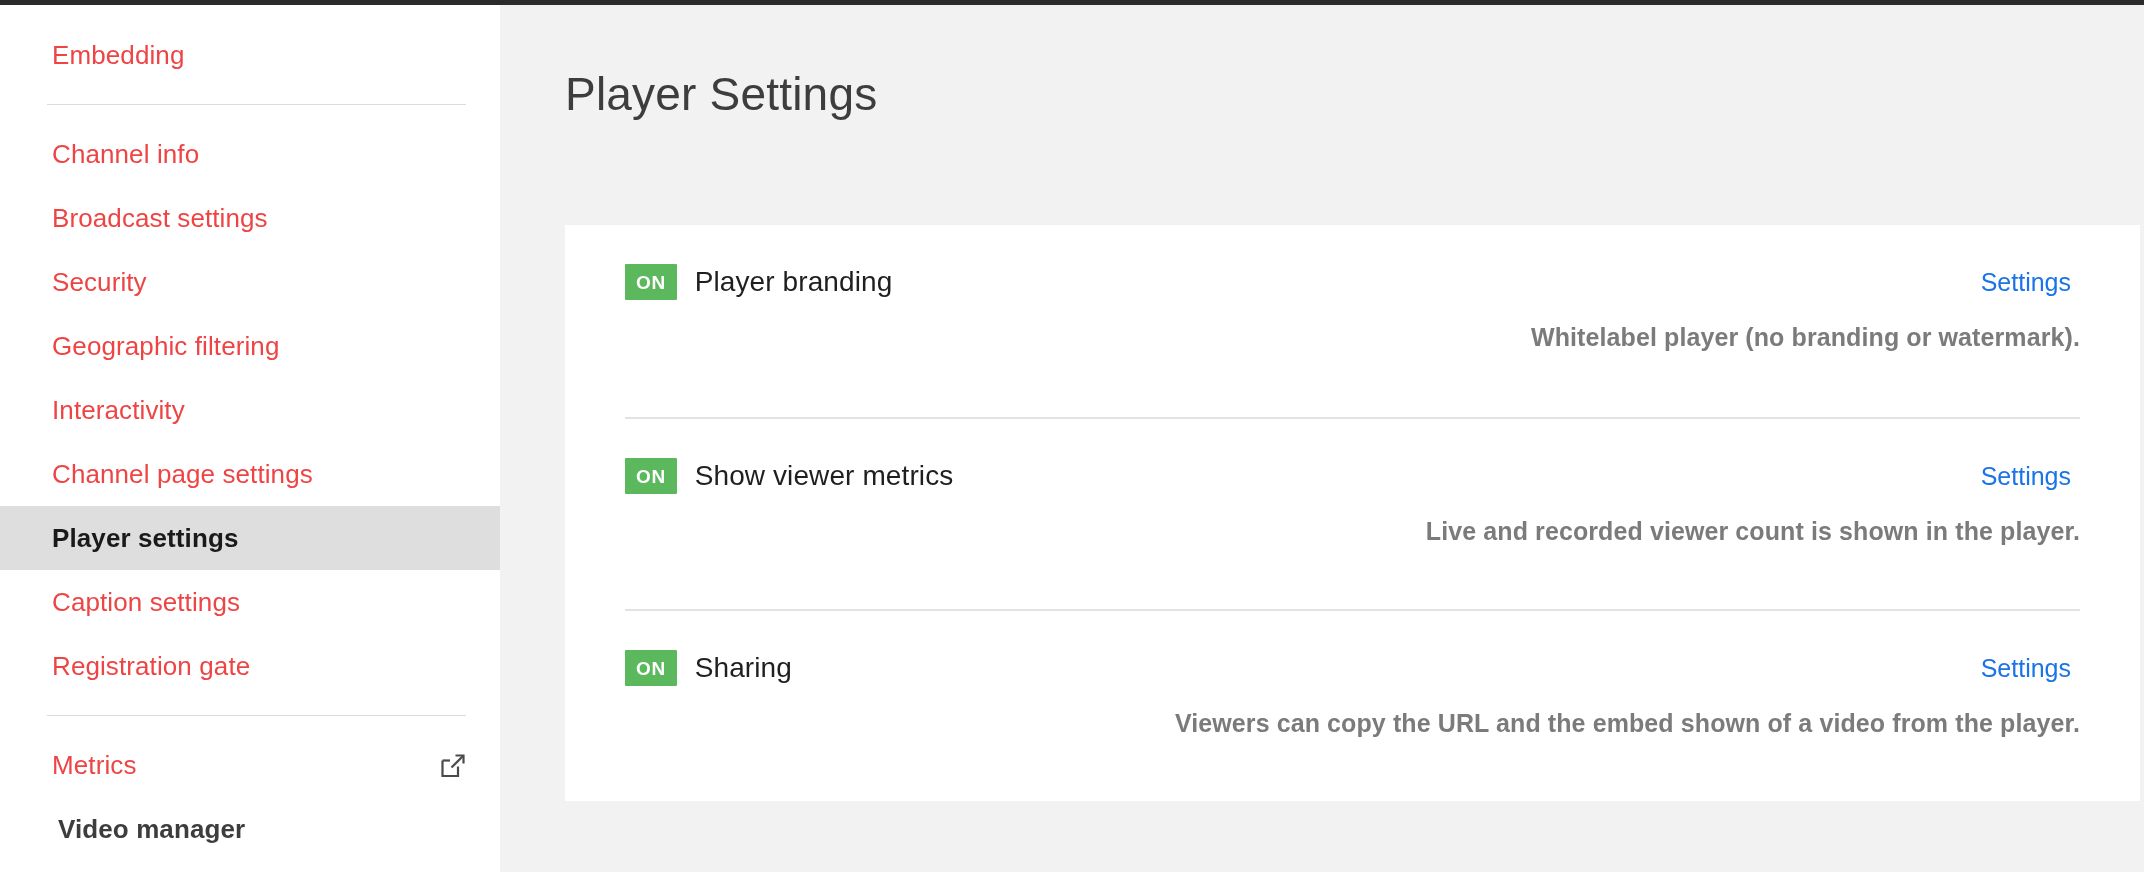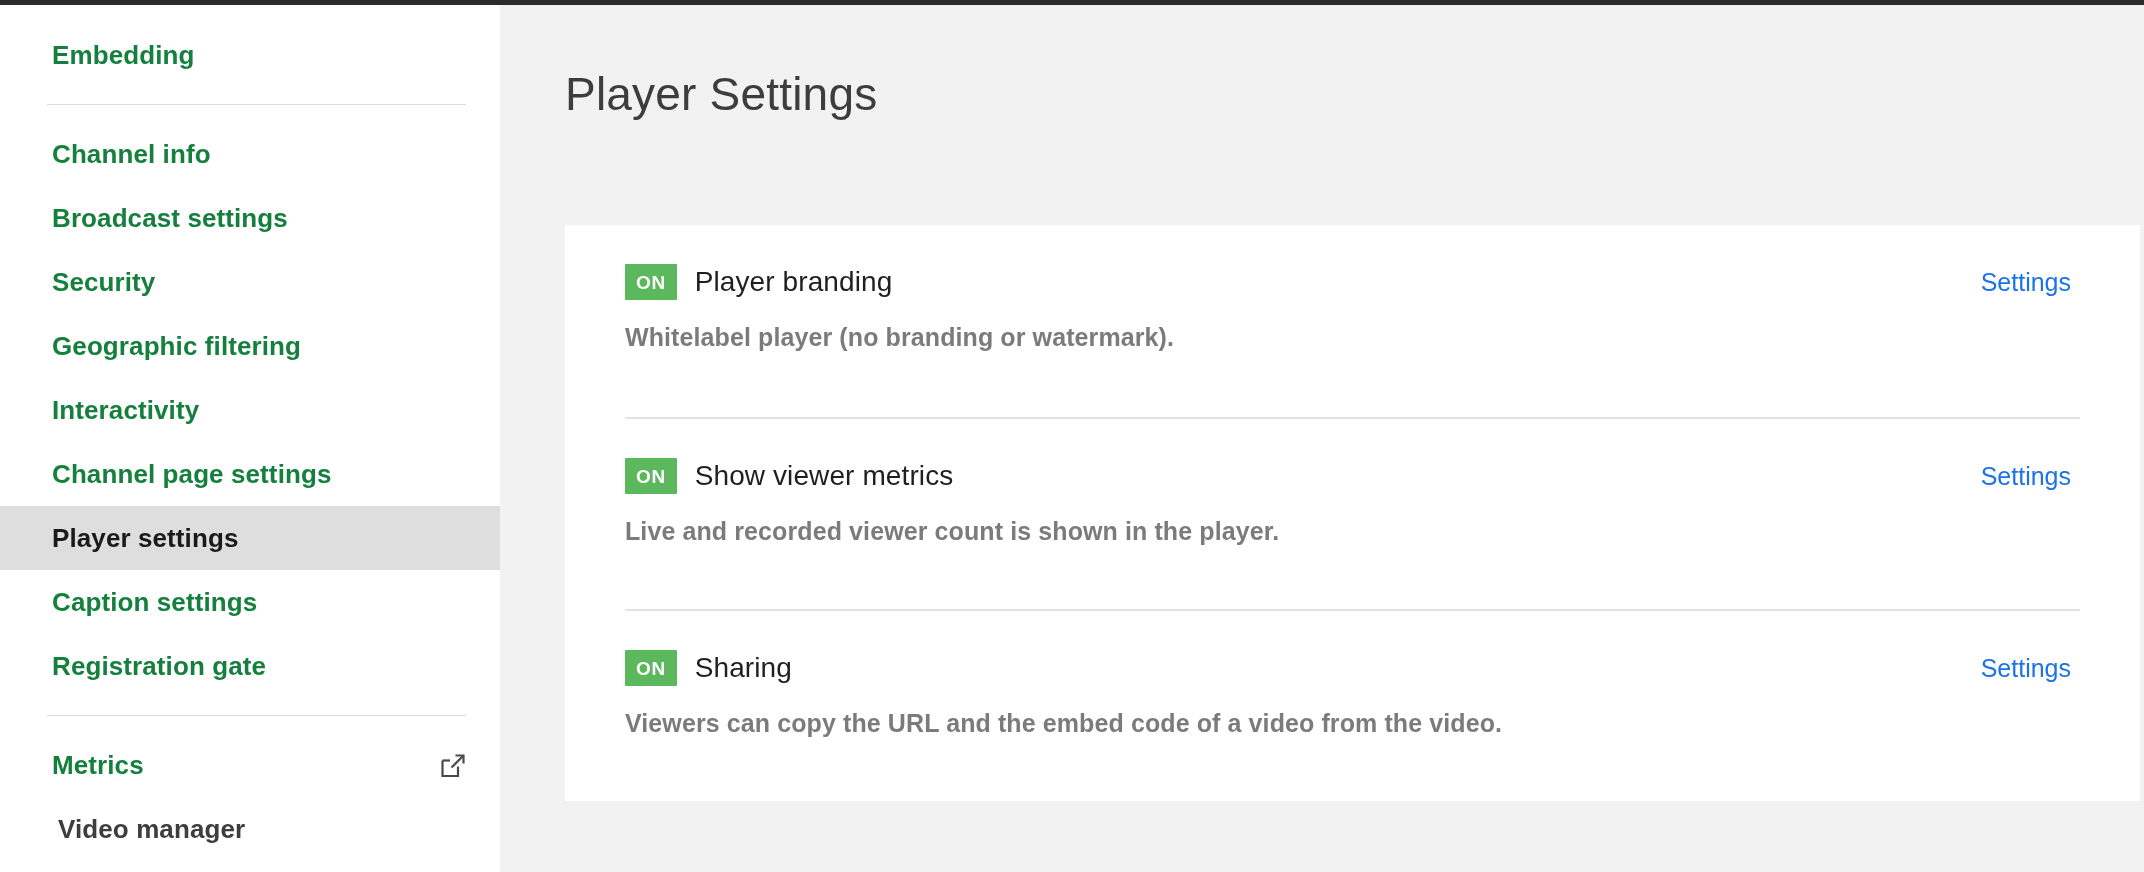--- a/index.html
+++ b/index.html
@@ -45,22 +45,22 @@
     padding-top: 18px;
   }
 
   .nav-item {
     height: 64px;
     display: flex;
     align-items: center;
     padding-left: 52px;
     padding-right: 34px;
     font-size: 26px;
-    font-weight: 700;
-    color: #15803d;
+    font-weight: 400;
+    color: #ef4444;
     letter-spacing: 0.1px;
     cursor: pointer;
     white-space: nowrap;
   }
 
   .nav-item.active {
     background: #dedede;
     font-weight: 700;
     color: #1a1a1a;
   }
@@ -118,20 +118,21 @@
     top: 220px;
     width: 1575px;
     background: #ffffff;
     padding: 0 60px;
   }
 
   .setting-row {
     padding: 38px 0 36px 0;
     position: relative;
     min-height: 192px;
+    text-align: right;
   }
 
   .setting-row + .setting-row {
     border-top: 2px solid #e2e2e2;
   }
 
   .setting-head {
     display: flex;
     align-items: center;
     gap: 18px;
@@ -270,21 +271,21 @@
         </div>
         <div class="setting-desc">Live and recorded viewer count is shown in the player.</div>
         <a class="settings-link">Settings</a>
       </div>
 
       <div class="setting-row">
         <div class="setting-head">
           <span class="badge">ON</span>
           <span class="setting-name">Sharing</span>
         </div>
-        <div class="setting-desc">Viewers can copy the URL and the embed code of a video from the video.</div>
+        <div class="setting-desc">Viewers can copy the URL and the embed shown of a video from the player.</div>
         <a class="settings-link">Settings</a>
       </div>
 
     </section>
 
     <div class="edge-strip"></div>
 
   </main>
 
 </div>

